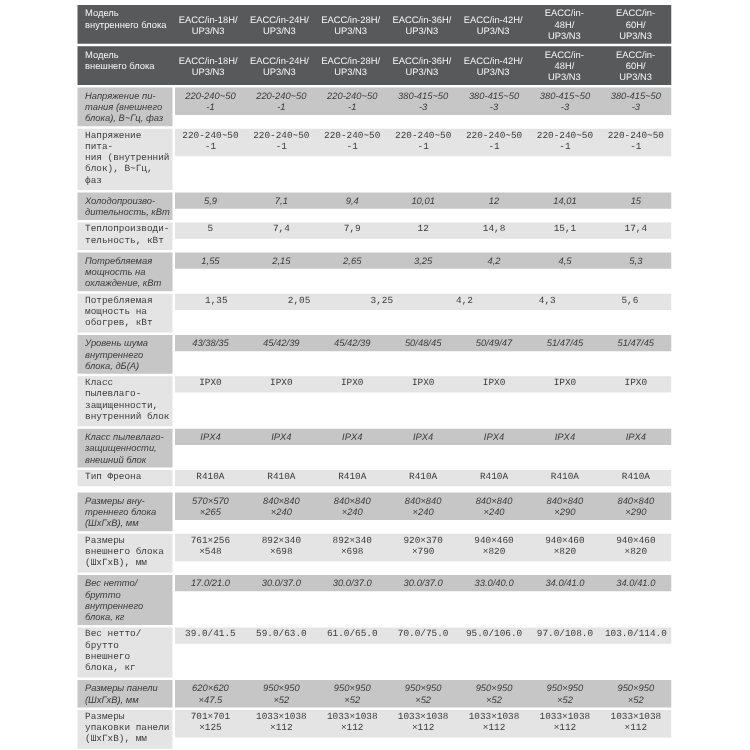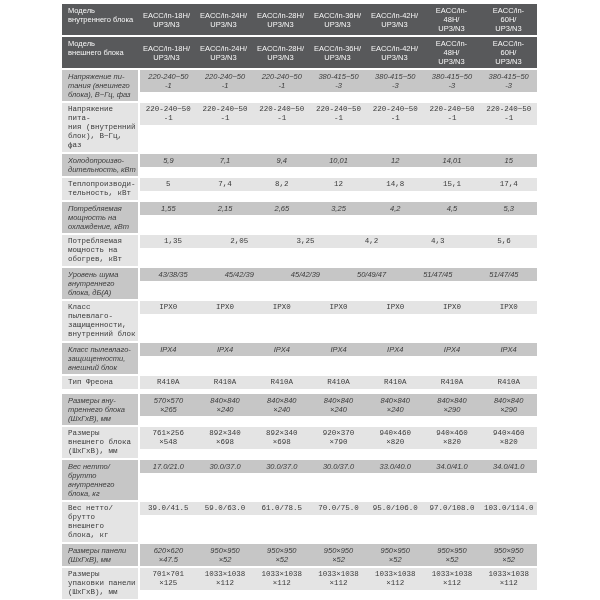--- a/index.html
+++ b/index.html
@@ -166,21 +166,21 @@
         <div class="val">14,01</div>
         <div class="val">15</div>
       </div>
     </div>
     <div class="row light">
       <div class="label">Теплопроизводи-
 тельность, кВт</div>
       <div class="values">
         <div class="val">5</div>
         <div class="val">7,4</div>
-        <div class="val">8,2</div>
+        <div class="val">7,9</div>
         <div class="val">12</div>
         <div class="val">14,8</div>
         <div class="val">15,1</div>
         <div class="val">17,4</div>
       </div>
     </div>
     <div class="row dark">
       <div class="label">Потребляемая
 мощность на
 охлаждение, кВт</div>
@@ -208,20 +208,21 @@
       </div>
     </div>
     <div class="row dark">
       <div class="label">Уровень шума
 внутреннего
 блока, дБ(А)</div>
       <div class="values">
         <div class="val">43/38/35</div>
         <div class="val">45/42/39</div>
         <div class="val">45/42/39</div>
+        <div class="val">50/48/45</div>
         <div class="val">50/49/47</div>
         <div class="val">51/47/45</div>
         <div class="val">51/47/45</div>
       </div>
     </div>
     <div class="row light">
       <div class="label">Класс пылевлаго-
 защищенности,
 внутренний блок</div>
       <div class="values">
@@ -316,21 +317,21 @@
         <div class="val">34.0/41.0</div>
       </div>
     </div>
     <div class="row light">
       <div class="label">Вес нетто/брутто
 внешнего
 блока, кг</div>
       <div class="values">
         <div class="val">39.0/41.5</div>
         <div class="val">59.0/63.0</div>
-        <div class="val">61.0/78.5</div>
+        <div class="val">61.0/65.0</div>
         <div class="val">70.0/75.0</div>
         <div class="val">95.0/106.0</div>
         <div class="val">97.0/108.0</div>
         <div class="val">103.0/114.0</div>
       </div>
     </div>
     <div class="row dark">
       <div class="label">Размеры панели
 (ШхГхВ), мм</div>
       <div class="values">

